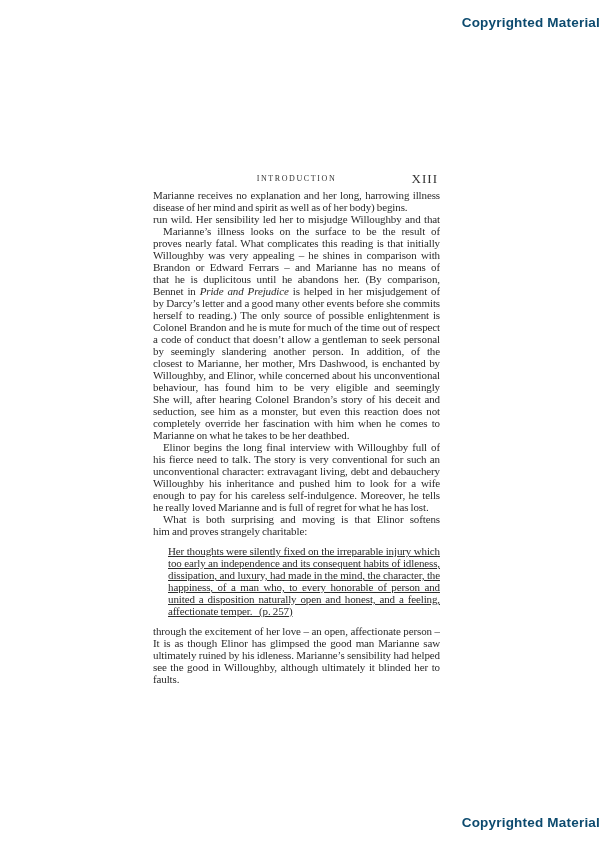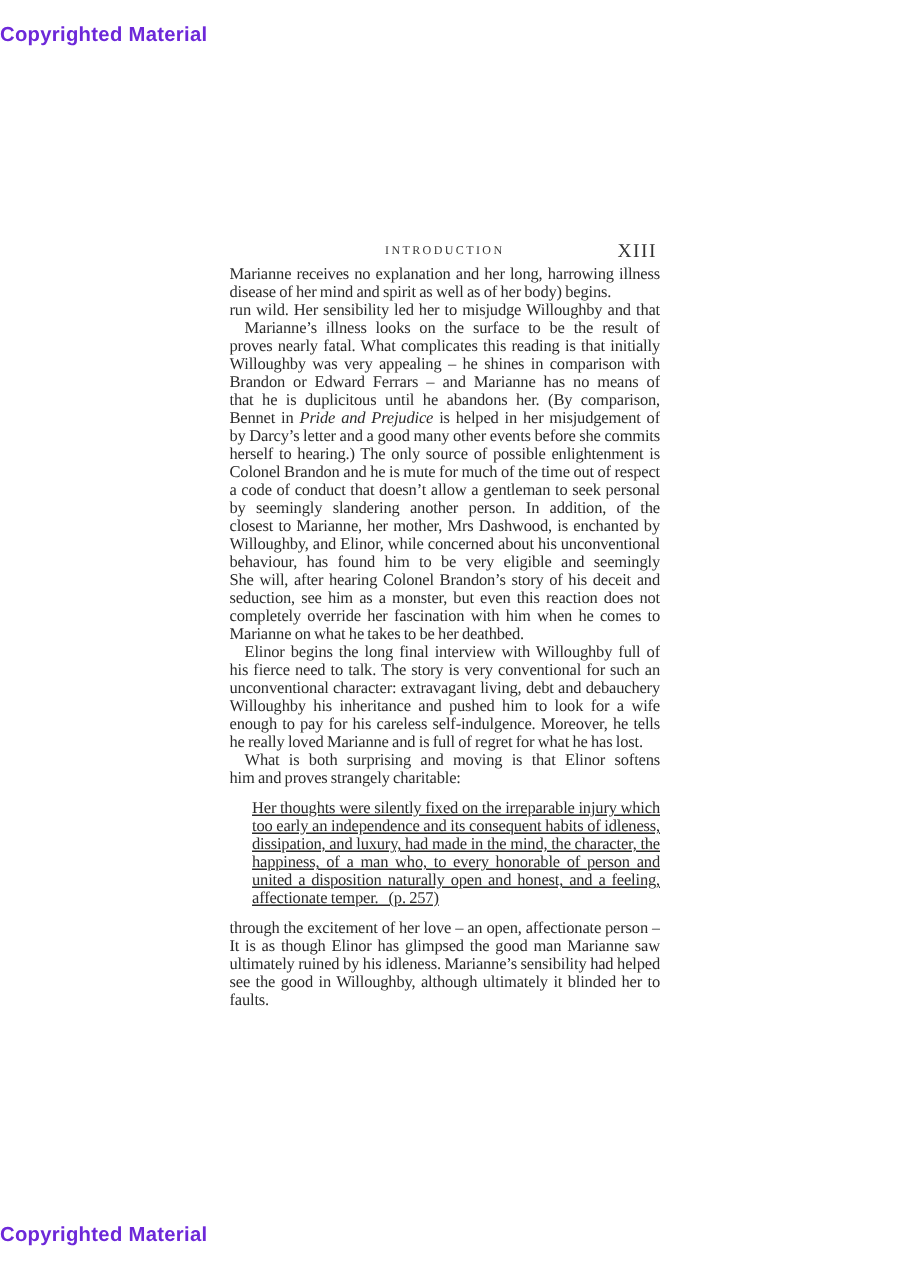--- a/index.html
+++ b/index.html
@@ -8,42 +8,43 @@
     height: 849px;
     background: #ffffff;
     position: relative;
     font-family: "Liberation Serif", serif;
     overflow: hidden;
   }
   .watermark {
     position: absolute;
     left: 0;
     width: 600px;
-    text-align: left;
+    text-align: right;
     font-family: "Liberation Sans", sans-serif;
     font-weight: bold;
     font-size: 13.5px;
-    color: #6d28d9;
+    color: #0c4a6e;
     letter-spacing: 0.2px;
   }
   .wm-top { top: 15px; }
   .wm-bottom { top: 815px; }
 
   .page-column {
     position: absolute;
     left: 153px;
     top: 161px;
     width: 287px;
     color: #2b2b2b;
   }
   .page-header {
     position: relative;
     height: 12px;
     line-height: 12px;
     margin-bottom: 4px;
+    margin-top: 12px;
   }
   .running-title {
     text-align: center;
     font-size: 8px;
     letter-spacing: 1.6px;
     color: #333333;
   }
   .page-number {
     position: absolute;
     right: 2px;
@@ -93,21 +94,21 @@
       </div>
       <div class="para">
         <div class="line">run wild. Her sensibility led her to misjudge Willoughby and that</div>
         <div class="line indent">Marianne’s illness looks on the surface to be the result of sensibility</div>
         <div class="line">proves nearly fatal. What complicates this reading is that initially</div>
         <div class="line">Willoughby was very appealing – he shines in comparison with Colonel</div>
         <div class="line">Brandon or Edward Ferrars – and Marianne has no means of discovering</div>
         <div class="line">that he is duplicitous until he abandons her. (By comparison, Elizabeth</div>
         <div class="line">Bennet in <i>Pride and Prejudice</i> is helped in her misjudgement of Wickham</div>
         <div class="line">by Darcy’s letter and a good many other events before she commits</div>
-        <div class="line">herself to hearing.) The only source of possible enlightenment is</div>
+        <div class="line">herself to reading.) The only source of possible enlightenment is</div>
         <div class="line">Colonel Brandon and he is mute for much of the time out of respect for</div>
         <div class="line">a code of conduct that doesn’t allow a gentleman to seek personal gain</div>
         <div class="line">by seemingly slandering another person. In addition, of the characters</div>
         <div class="line">closest to Marianne, her mother, Mrs Dashwood, is enchanted by</div>
         <div class="line">Willoughby, and Elinor, while concerned about his unconventional</div>
         <div class="line">behaviour, has found him to be very eligible and seemingly honorable.</div>
         <div class="line">She will, after hearing Colonel Brandon’s story of his deceit and</div>
         <div class="line">seduction, see him as a monster, but even this reaction does not</div>
         <div class="line">completely override her fascination with him when he comes to visit</div>
         <div class="line last">Marianne on what he takes to be her deathbed.</div>

